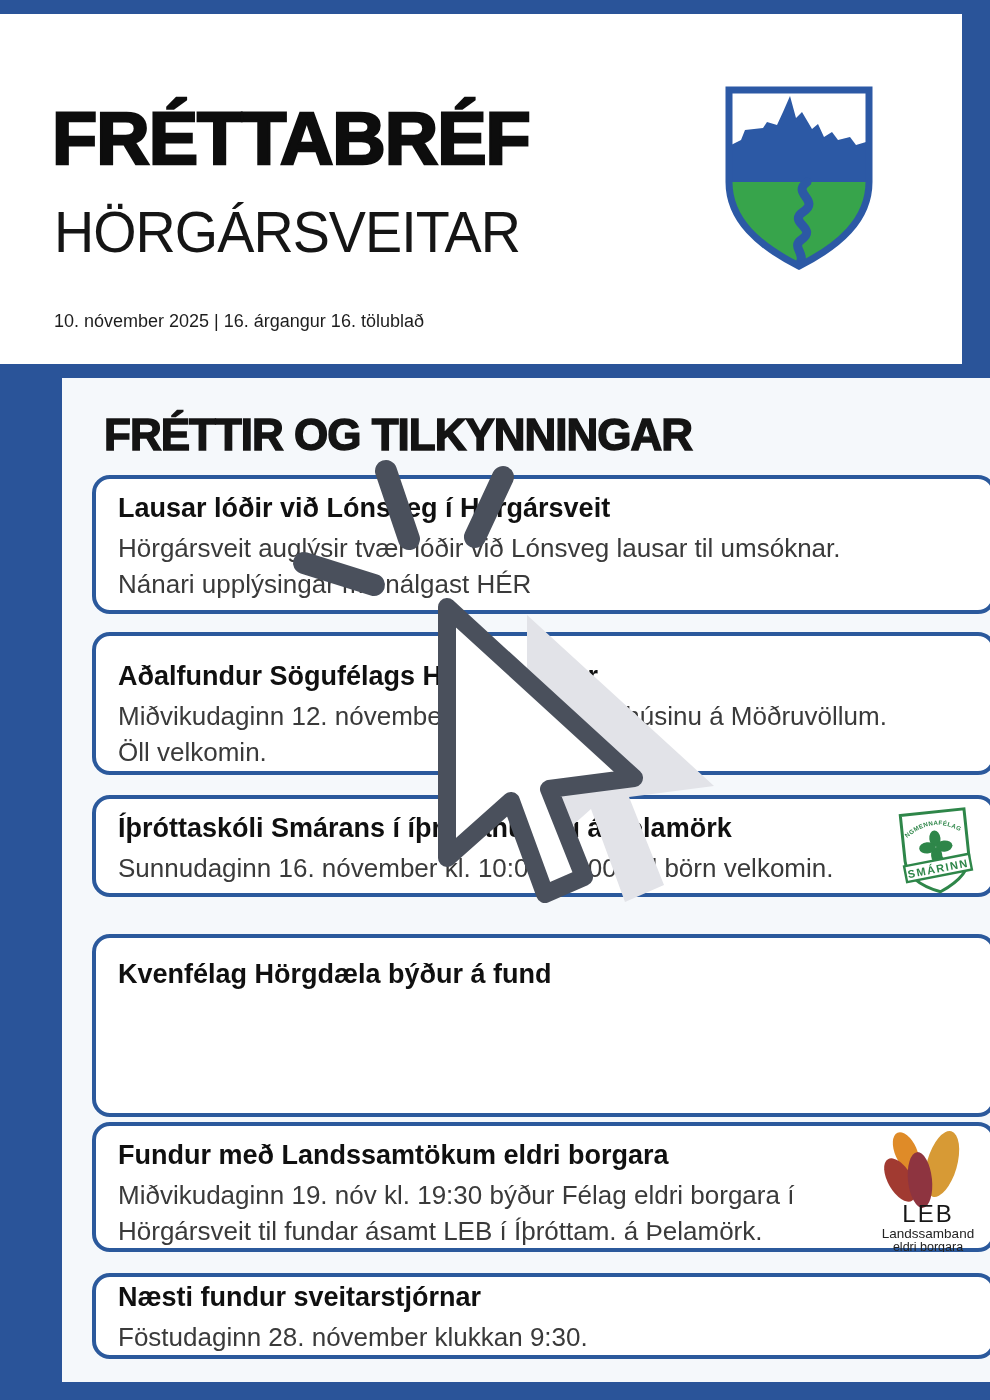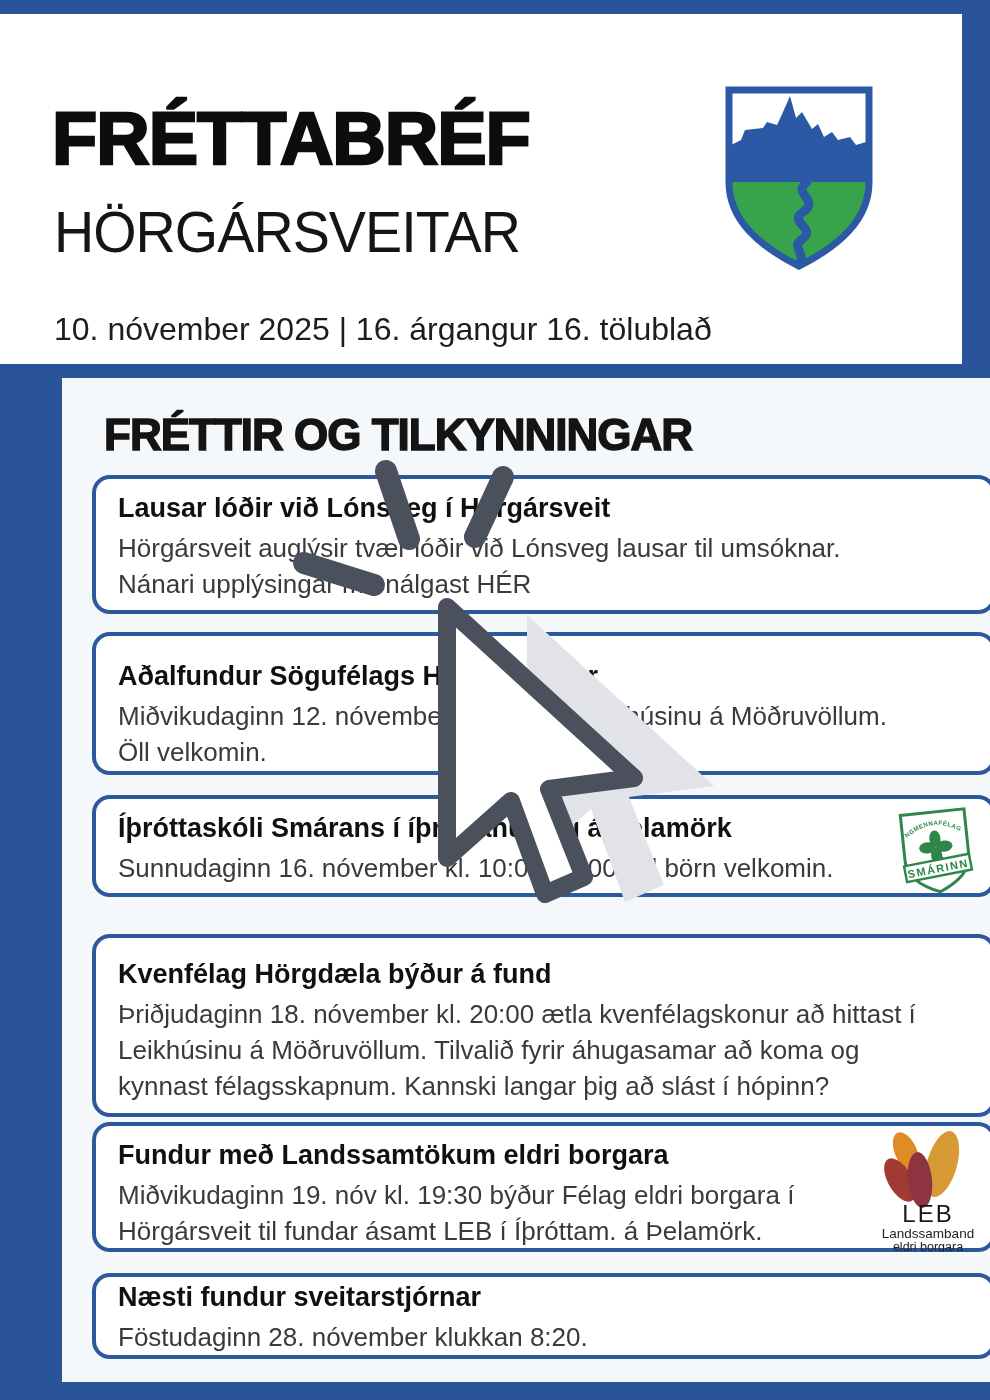--- a/index.html
+++ b/index.html
@@ -17,21 +17,21 @@
     font-size:74px;font-weight:900;color:#0d0d0d;letter-spacing:-1px;line-height:1.1;
     -webkit-text-stroke:2.5px #0d0d0d;
   }
   .newsletter-subtitle{
     position:absolute;left:54px;top:188px;margin:0;
     font-size:58px;font-weight:400;color:#151515;letter-spacing:-1px;line-height:1.05;
     transform:scaleX(.96);transform-origin:left top;
   }
   .issue-line{
     position:absolute;left:54px;top:297px;margin:0;
-    font-size:32px;color:#1d1d1d;text-align:right;
+    font-size:18px;color:#1d1d1d;text-align:right;
   }
 
   .muni-logo{position:absolute;left:719px;top:68px;}
   .muni-caption{
     position:absolute;left:689px;top:264px;width:220px;margin:0;
     text-align:center;font-size:25px;color:#3a6bad;letter-spacing:1px;font-weight:400;
   }
 
   .section-title{
     position:absolute;left:42px;top:32px;margin:0;
@@ -105,34 +105,31 @@
 Öll velkomin.</p>
     </div>
 
     <div class="news-item item-3">
       <h3 class="item-title">Íþróttaskóli Smárans í íþróttahúsinu á Þelamörk</h3>
       <p class="item-body">Sunnudaginn 16. nóvember kl. 10:00-12:00, öll börn velkomin.</p>
     </div>
 
     <div class="news-item item-4">
       <h3 class="item-title">Kvenfélag Hörgdæla býður á fund</h3>
-      <p class="item-body">Þriðjudaginn 18. nóvember kl. 20:00 ætla kvenfélagskonur að hittast í
-Leikhúsinu á Möðruvöllum. Tilvalið fyrir áhugasamar að koma og
-kynnast félagsskapnum. Kannski langar þig að slást í hópinn?</p>
     </div>
 
     <div class="news-item item-5">
       <h3 class="item-title">Fundur með Landssamtökum eldri borgara</h3>
       <p class="item-body">Miðvikudaginn 19. nóv kl. 19:30 býður Félag eldri borgara í
 Hörgársveit til fundar ásamt LEB í Íþróttam. á Þelamörk.</p>
     </div>
 
     <div class="news-item item-6">
       <h3 class="item-title">Næsti fundur sveitarstjórnar</h3>
-      <p class="item-body">Föstudaginn 28. nóvember klukkan 8:20.</p>
+      <p class="item-body">Föstudaginn 28. nóvember klukkan 9:30.</p>
     </div>
 
     <svg class="smarinn-logo" width="76" height="94" viewBox="0 0 76 94">
       <g transform="rotate(-6 38 47)">
         <path d="M6,10 H70 V56 C70 72 55 83 38 90 C21 83 6 72 6 56 Z" fill="#ffffff" stroke="#2e8649" stroke-width="3"></path>
         <defs>
             <path id="smArc" d="M12,32 Q38,14 64,32" fill="none"></path>
           </defs>
         <text font-size="6.2" fill="#2e8649" letter-spacing="0.4" font-weight="700">
           <textPath href="#smArc" startOffset="50%" text-anchor="middle">UNGMENNAFÉLAGIÐ</textPath>

